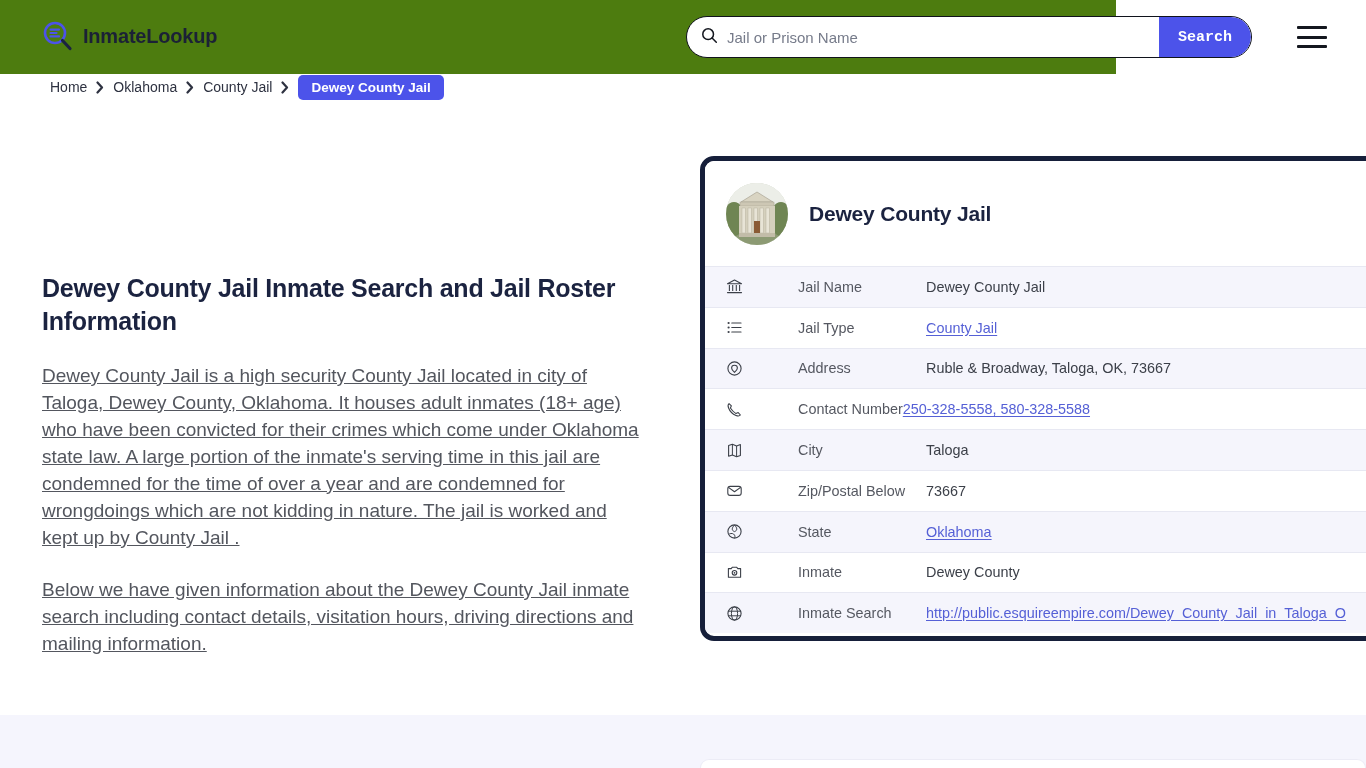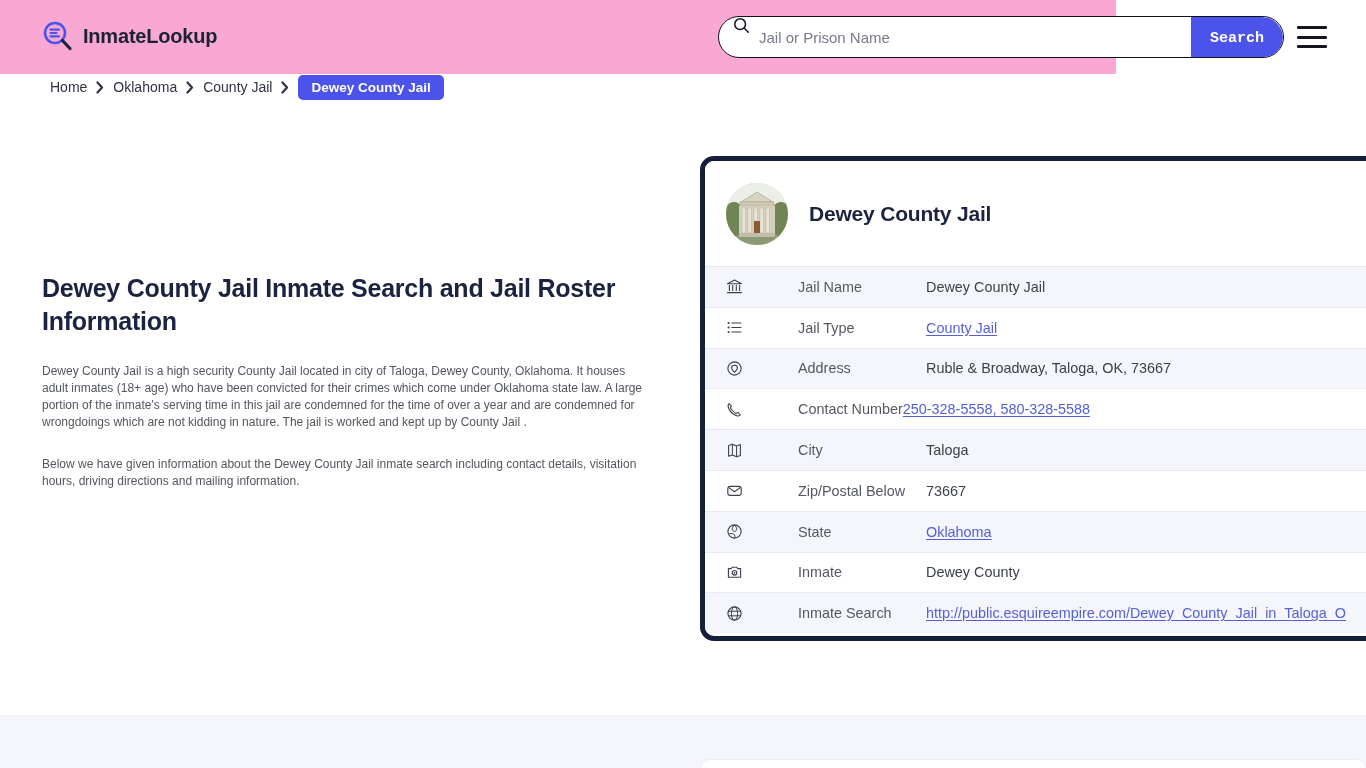--- a/index.html
+++ b/index.html
@@ -7,39 +7,39 @@
     width:1366px; height:768px;
     overflow:hidden;
     background:#ffffff;
     font-family:"Liberation Sans", sans-serif;
     -webkit-font-smoothing:antialiased;
   }
 
   
   .header {
     position:absolute; top:0; left:0; width:1116px; height:74px;
-    background:#f9a8d4;
+    background:#4d7c0f;
   }
   .logo-wrap {
     position:absolute; left:42px; top:20px;
     display:flex; align-items:center; gap:9px;
   }
   .logo-icon { width:32px; height:32px; display:block; }
   .logo-text {
     font-size:20px; font-weight:700; color:#1b2136;
     letter-spacing:-0.2px;
   }
 
   .search-box {
-    position:absolute; left:718px; top:16px;
+    position:absolute; left:686px; top:16px;
     width:566px; height:42px;
     background:#ffffff;
     border:1.6px solid #10131c;
     border-radius:21px;
-    display:flex; align-items:flex-start;
+    display:flex; align-items:center;
     overflow:hidden;
   }
   .search-mag { margin-left:14px; width:17px; height:17px; flex:none; }
   .search-input {
     flex:1; height:100%;
     border:none; outline:none; background:transparent;
     font-family:"Liberation Sans", sans-serif;
     font-size:15px; color:#2c3040;
     padding-left:9px;
   }
@@ -80,21 +80,21 @@
   }
 
   
   .left-col { position:absolute; left:42px; top:272px; width:600px; }
   .page-title {
     font-size:25px; font-weight:700; color:#1b2340;
     line-height:1.32; letter-spacing:-0.25px;
   }
   .para {
     margin-top:25px;
-    font-size:12px; color:#53565e; line-height:1.42;
+    font-size:19px; color:#53565e; line-height:1.42;text-decoration:underline;
   }
   .para.second { margin-top:25px; }
 
   
   .info-card {
     position:absolute; left:700px; top:156px;
     width:700px; height:485px;
     background:#ffffff;
     border:5px solid #161f3a;
     border-radius:14px;

